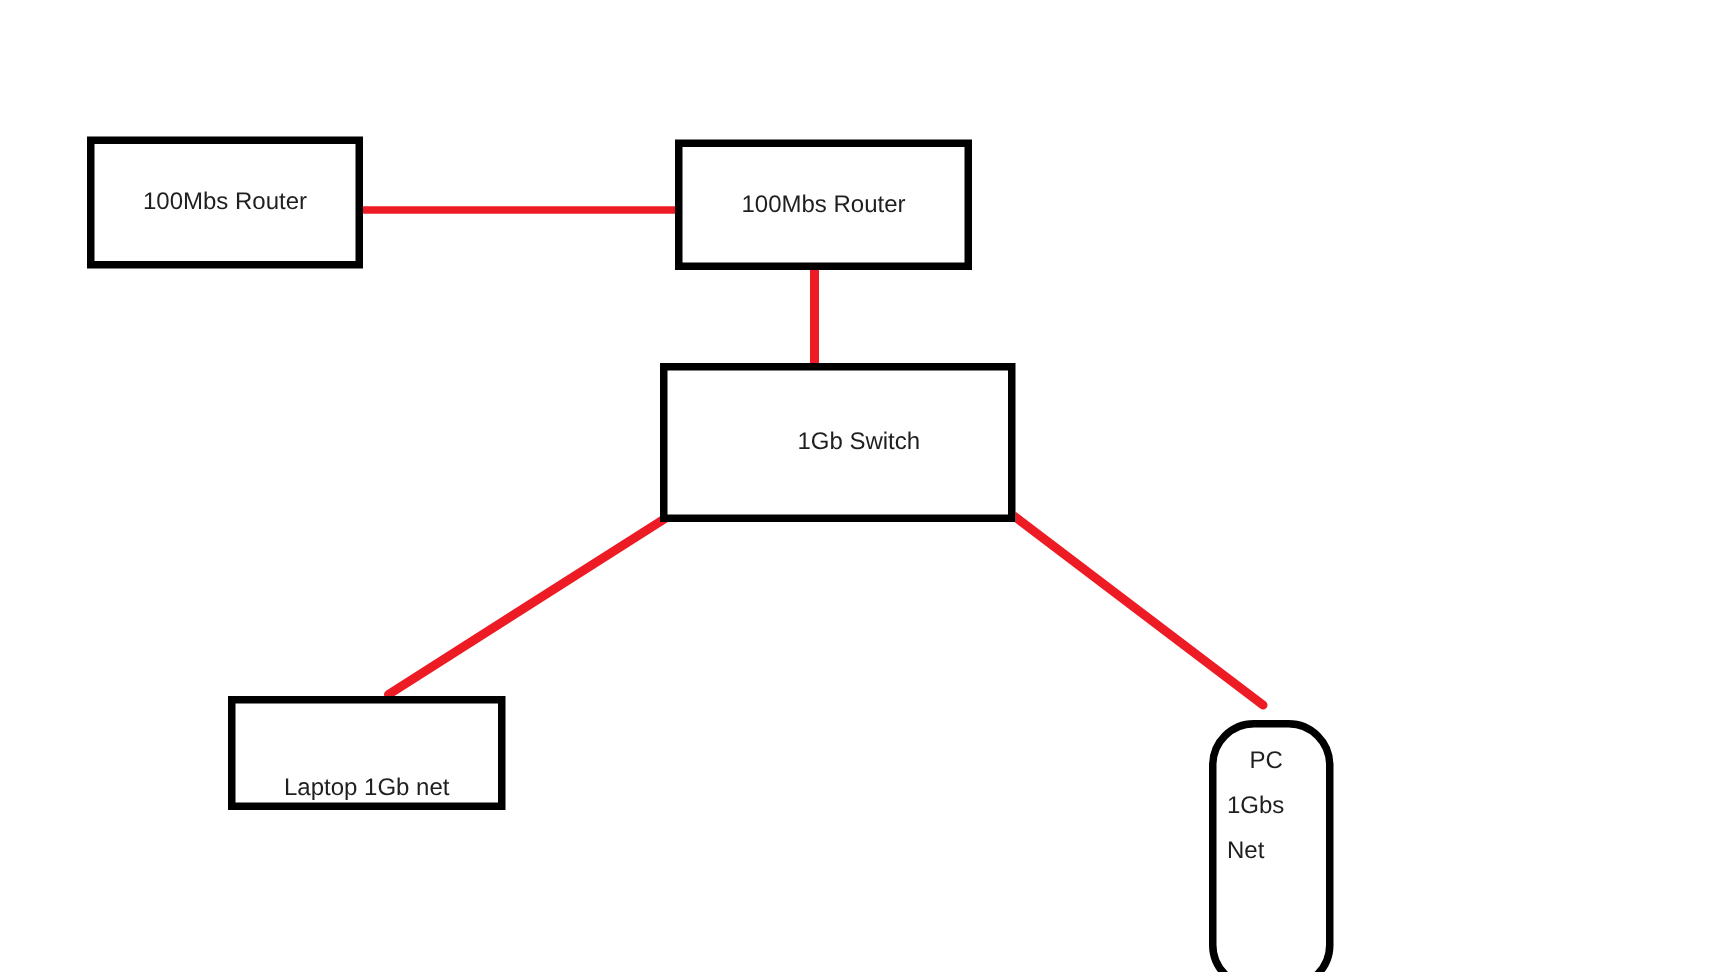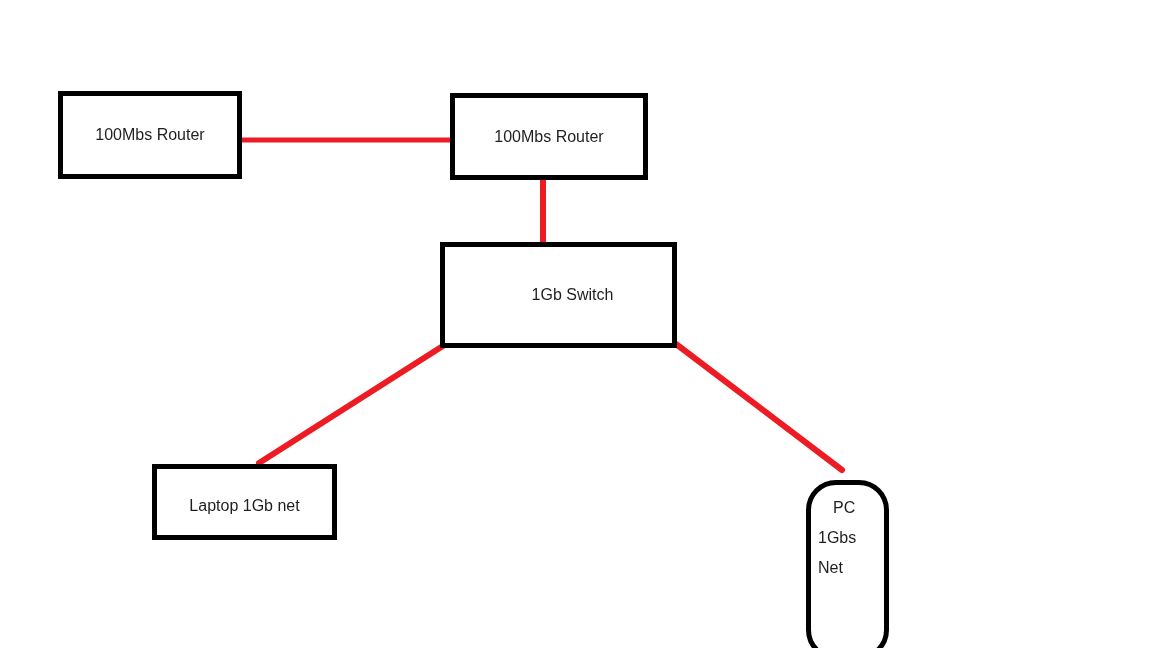--- a/index.html
+++ b/index.html
@@ -40,21 +40,21 @@
     left: 450px; top: 51px; width: 198px; height: 87px;
     align-items: center; justify-content: center;
   }
   .node-switch {
     left: 440px; top: 200px; width: 237px; height: 106px;
     align-items: center; justify-content: center;
     padding-left: 28px;
   }
   .node-laptop {
     left: 152px; top: 422px; width: 185px; height: 76px;
-    align-items: center; justify-content: center;
+    align-items: flex-end; justify-content: center;
     padding-top: 8px;
   }
   .node-pc {
     left: 806px; top: 438px; width: 83px; height: 180px;
     flex-direction: column;
     align-items: flex-start;
     padding-top: 8px;
     padding-left: 7px;
     border-radius: 30px;
   }

